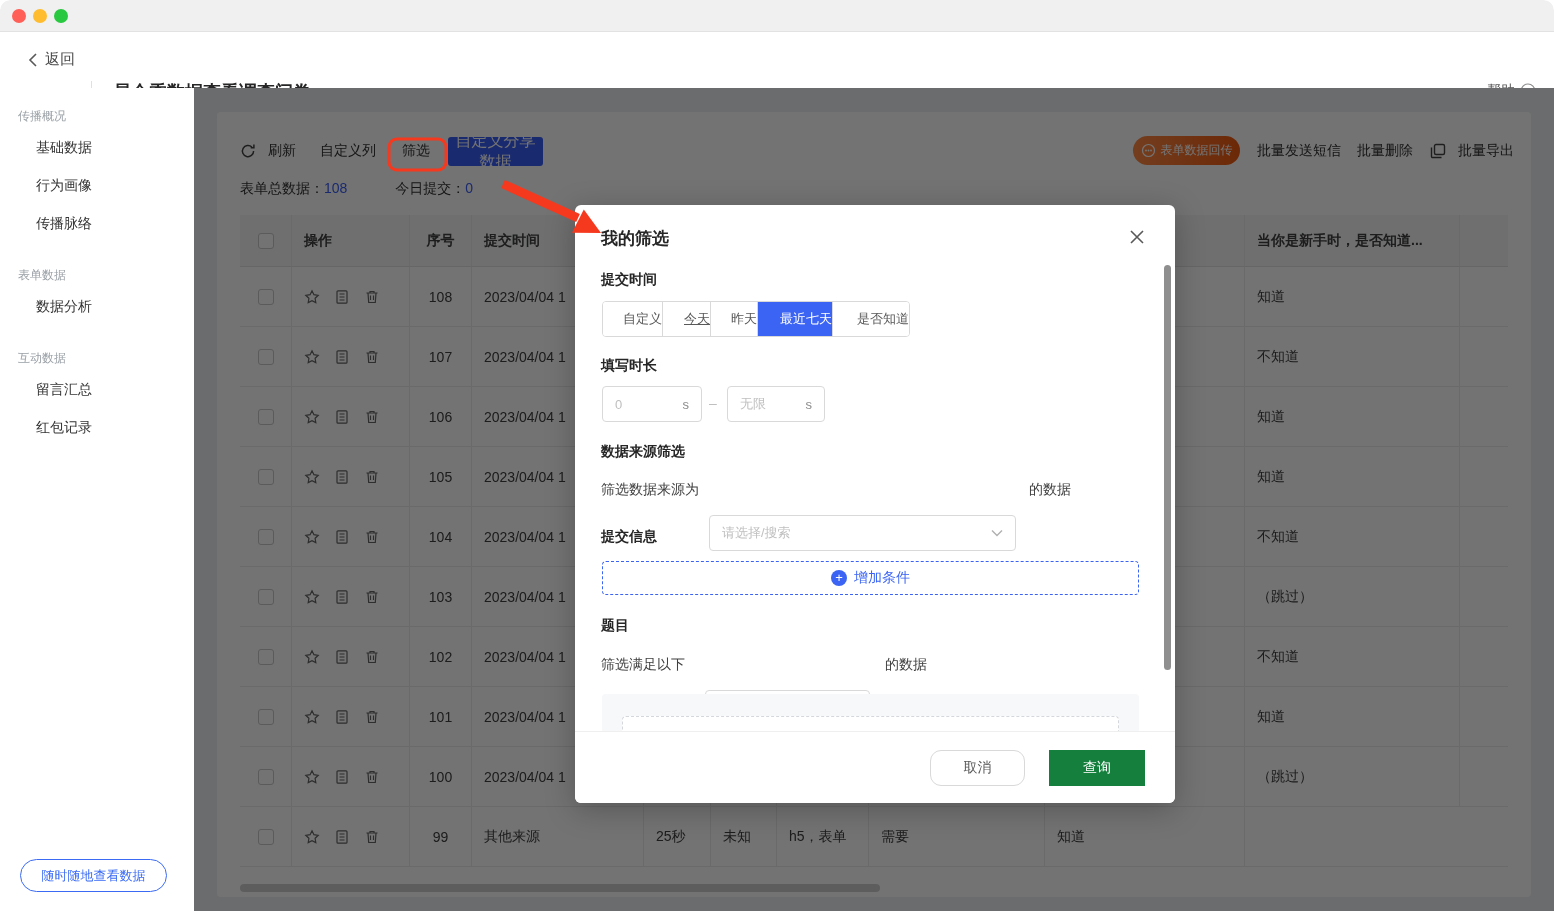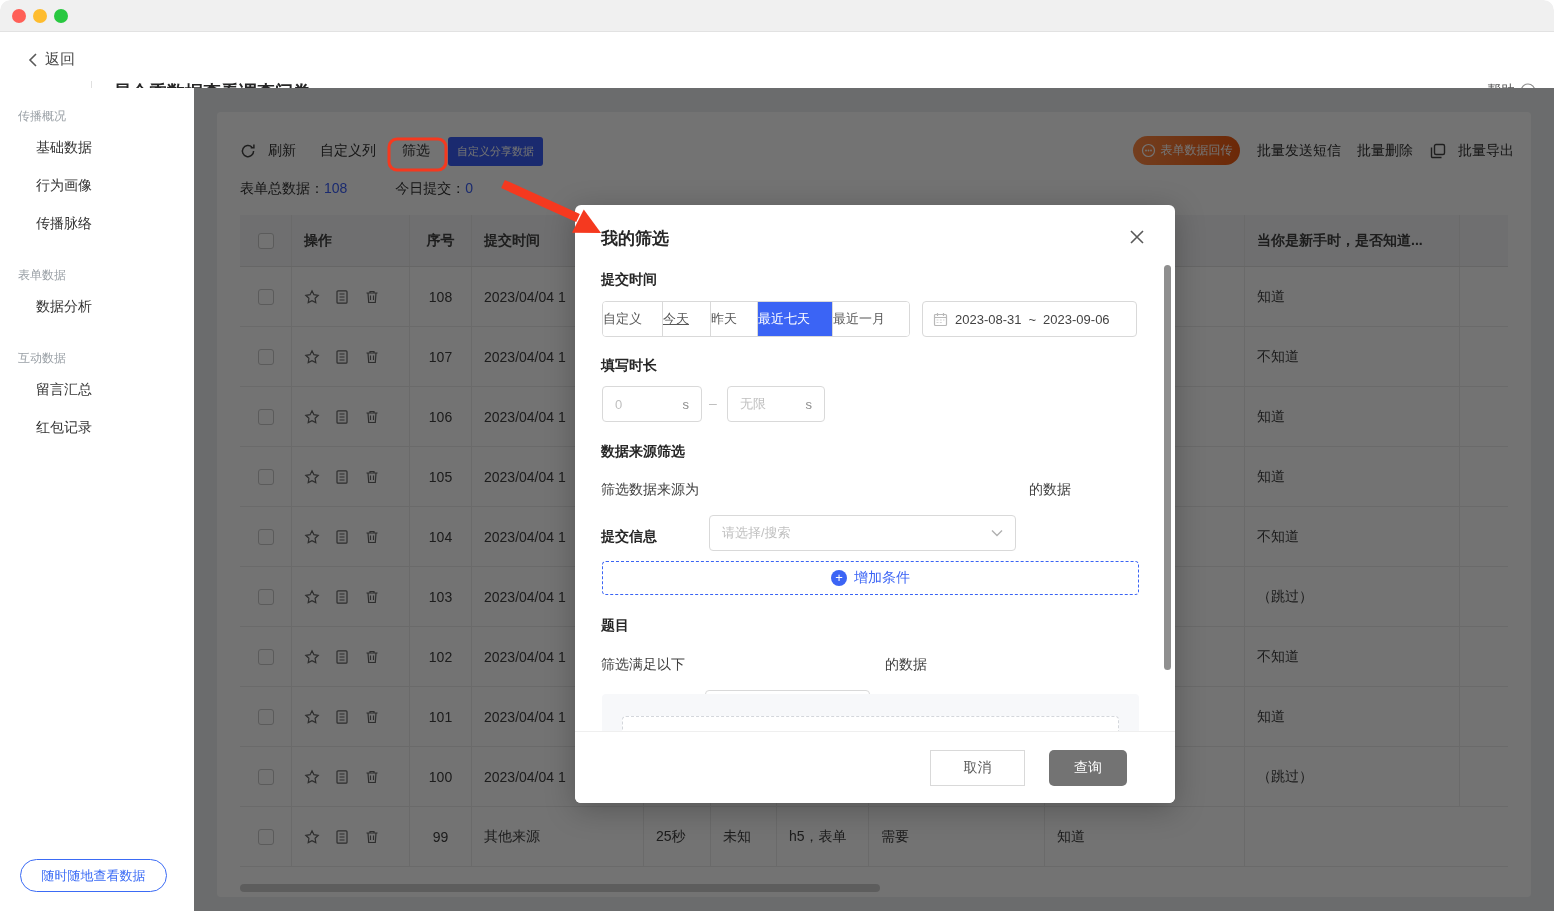--- a/index.html
+++ b/index.html
@@ -29,21 +29,21 @@
   .sidebar-bottom-btn { position:absolute; left:20px; bottom:19px; width:147px; height:33px; border:1px solid #3b6bf5; border-radius:17px; color:#3b6bf5; font-size:13px; display:flex; align-items:center; justify-content:center; background:#fff; cursor:pointer;font-family:Liberation Mono, monospace; }
 
   
   .main { position:absolute; left:194px; top:88px; width:1360px; height:823px; background:#eef0f2; }
   .card { position:absolute; left:23px; top:24px; width:1314px; height:785px; background:#fff; border-radius:4px; }
 
   .tl-item { position:absolute; top:30px; font-size:14px; color:#333; display:flex; align-items:center; gap:12px; cursor:pointer; }
   .t-refresh { left:23px; }
   .t-custom { left:103px; }
   .t-filter { left:185px; }
-  .t-share { position:absolute; left:231px; top:25px; width:95px; height:29px; background:#3a5ef5; color:#fff; font-size:11px; border:none; border-radius:3px; display:flex; align-items:center; justify-content:center; cursor:pointer; }
+  .t-share { position:absolute; left:231px; top:25px; width:95px; height:29px; background:#3a5ef5; color:#fff; font-size:16px; border:none; border-radius:3px; display:flex; align-items:center; justify-content:center; cursor:pointer; }
   .t-callback { position:absolute; left:916px; top:24px; width:107px; height:29px; border-radius:15px; background:linear-gradient(90deg,#ff8a45,#ef5a10); color:#fff; font-size:12px; display:flex; align-items:center; justify-content:center; gap:5px; cursor:pointer; }
   .t-sms { left:1040px; }
   .t-del { left:1140px; }
   .t-export { left:1213px; }
 
   .stats { position:absolute; left:23px; top:68px; font-size:14px; color:#333; }
   .stats .num { color:#3a5ef5; }
   .stats .gap { display:inline-block; width:40px; }
 
   
@@ -60,37 +60,37 @@
   
   .overlay { position:absolute; left:194px; top:88px; width:1360px; height:823px; background:rgba(0,0,0,0.55); z-index:40; }
 
   
   .modal { position:absolute; left:575px; top:205px; width:600px; height:598px; background:#fff; border-radius:6px; box-shadow:0 6px 30px rgba(0,0,0,.25); z-index:50; }
   .m-title { position:absolute; left:26px; top:22px; font-size:17px; font-weight:700; color:#262626; }
   .m-close { position:absolute; right:30px; top:24px; width:16px; height:16px; cursor:pointer; }
   .m-scroll { position:absolute; right:4px; top:60px; width:7px; height:405px; border-radius:4px; background:#8f8f8f; }
   .m-label { position:absolute; left:26px; font-size:14px; font-weight:700; color:#262626; }
   .seg { position:absolute; left:27px; top:96px; height:36px; display:flex; border:1px solid #d9d9d9; border-radius:4px; overflow:hidden; }
-  .seg-btn { height:34px; line-height:34px; text-align:left; font-size:13px; color:#595959; border-right:1px solid #d9d9d9; background:#fff; cursor:pointer; }
+  .seg-btn { height:34px; line-height:34px; text-align:right; font-size:13px; color:#595959; border-right:1px solid #d9d9d9; background:#fff; cursor:pointer; }
   .seg-btn:last-child { border-right:none; }
   .seg-btn.active { background:#3b64f5; color:#fff; }
   .daterange { position:absolute; left:347px; top:96px; width:215px; height:36px; border:1px solid #d9d9d9; border-radius:4px; display:flex; align-items:center; gap:7px; padding:0 10px; font-size:13px; color:#434343; cursor:pointer; }
   .dur-input { position:absolute; top:181px; height:36px; border:1px solid #d9d9d9; border-radius:4px; display:flex; align-items:center; justify-content:space-between; padding:0 12px; font-size:13px; color:#bfbfbf; }
   .dur-dash { position:absolute; left:134px; top:190px; color:#bfbfbf; font-size:14px; }
   .inline-label { position:absolute; font-size:14px; color:#404040; }
   .select { position:absolute; height:36px; border:1px solid #d9d9d9; border-radius:4px; display:flex; align-items:center; justify-content:space-between; padding:0 12px; font-size:13px; cursor:pointer;margin-top:44px; }
   .select .ph { color:#bfbfbf; }
   .select .val { color:#555; }
   .addbox { position:absolute; left:27px; top:356px; width:537px; height:34px; border:1px dashed #3b64f5; border-radius:4px; display:flex; align-items:center; justify-content:center; gap:7px; color:#3b64f5; font-size:14px; cursor:pointer; background:#fff; }
   .plus-circle { width:16px; height:16px; border-radius:50%; background:#3b64f5; color:#fff; font-size:13px; line-height:15px; text-align:center; display:inline-block; }
   .q-panel { position:absolute; left:27px; top:489px; width:537px; height:60px; background:#f7f8fa; border-radius:4px; z-index:1; }
   .q-dashed { position:absolute; left:20px; top:22px; width:497px; height:40px; border:1px dashed #d4d7dc; border-radius:4px; background:#fff; }
   .m-footer { position:absolute; left:0; bottom:0; width:100%; height:72px; background:#fff; border-top:1px solid #efefef; border-radius:0 0 6px 6px; z-index:2; }
-  .btn-cancel { position:absolute; left:355px; top:18px; width:95px; height:36px; background:#fff; border:1px solid #d9d9d9; border-radius:0; color:#595959; font-size:14px; cursor:pointer; }
-  .btn-confirm { position:absolute; left:474px; top:18px; width:78px; height:36px; background:#737373; border:none; border-radius:5px; color:#fff; font-size:14px; cursor:pointer; }
+  .btn-cancel { position:absolute; left:355px; top:18px; width:95px; height:36px; background:#fff; border:1px solid #d9d9d9; border-radius:11px; color:#595959; font-size:14px; cursor:pointer; }
+  .btn-confirm { position:absolute; left:474px; top:18px; width:96px; height:36px; background:#15803d; border:none; border-radius:0; color:#fff; font-size:14px; cursor:pointer; }
 
   
   .annot { position:absolute; left:0; top:0; z-index:60; pointer-events:none; }
 </style>
 </head>
 <body>
 
 <div class="window">
 
   <div class="macbar">
@@ -551,31 +551,21 @@
         </svg>
     </span>
     <div class="m-scroll"></div>
 
     <div class="m-label" style="top:66px;">提交时间</div>
     <div class="seg">
       <div class="seg-btn" style="width:60px;">自定义</div>
       <div class="seg-btn" style="width:48px;text-decoration:underline;">今天</div>
       <div class="seg-btn" style="width:47px;">昨天</div>
       <div class="seg-btn active" style="width:75px;">最近七天</div>
-      <div class="seg-btn" style="width:76px;">最近一月</div>
-    </div>
-    <div class="daterange">
-      <svg width="15" height="15" viewBox="0 0 15 15">
-          <rect x="1.5" y="2.5" width="12" height="11" rx="1" fill="none" stroke="#b9b9b9" stroke-width="1.2"></rect>
-          <path d="M1.5 5.5h12M4.5 1v3M10.5 1v3" stroke="#b9b9b9" stroke-width="1.2"></path>
-          <path d="M3.5 8h2M6.8 8h2M10 8h1.5M3.5 10.5h2M6.8 10.5h2" stroke="#d3d3d3" stroke-width="1"></path>
-        </svg>
-      <span>2023-08-31</span>
-      <span>~</span>
-      <span>2023-09-06</span>
+      <div class="seg-btn" style="width:76px;">是否知道</div>
     </div>
 
     <div class="m-label" style="top:152px;">填写时长</div>
     <div class="dur-input" style="left:27px; width:100px;">
       <span>0</span>
       <span style="color:#8c8c8c;">s</span>
     </div>
     <span class="dur-dash">–</span>
     <div class="dur-input" style="left:152px; width:98px;">
       <span>无限</span>

